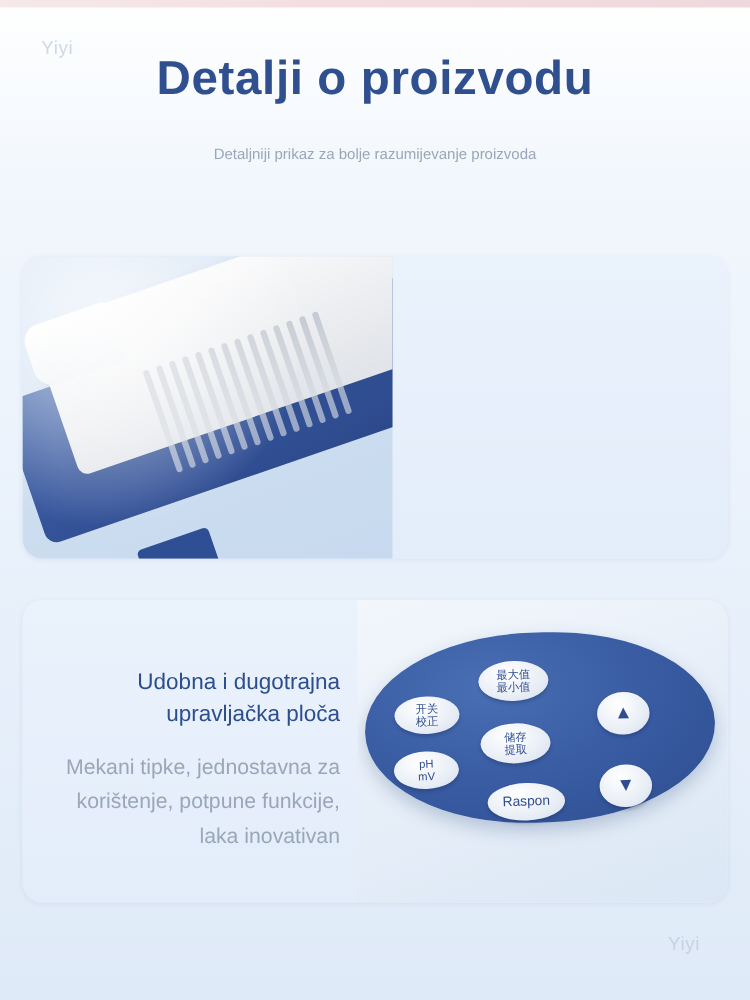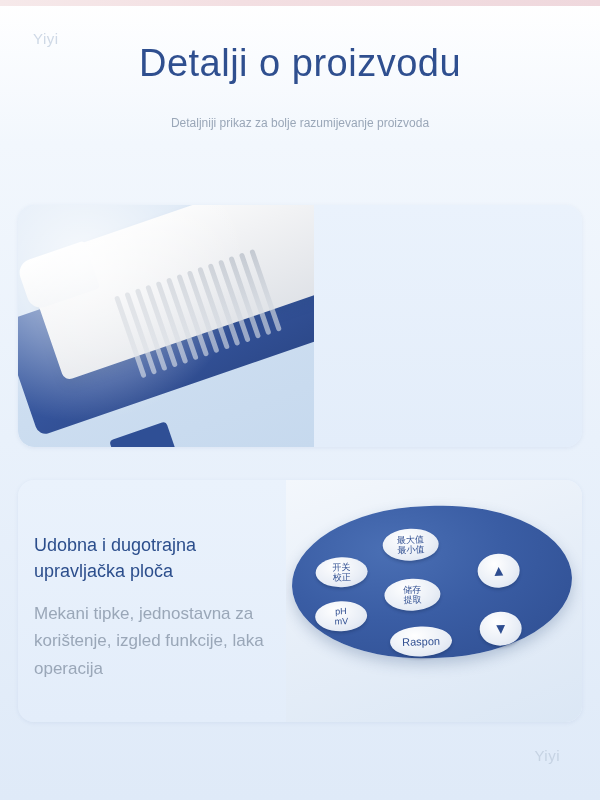--- a/index.html
+++ b/index.html
@@ -29,21 +29,21 @@
   }
   .wm-top { top: 30px; left: 33px; }
   .wm-bottom { bottom: 36px; right: 40px; color: #c6d3e3; }
 
   .page-title {
     position: absolute;
     top: 42px;
     left: 0; right: 0;
     text-align: center;
     font-size: 38px;
-    font-weight: normal;
+    font-weight: bold;
     color: #2f4f8f;
     letter-spacing: 0.5px;
   }
   .page-subtitle {
     position: absolute;
     top: 116px;
     left: 0; right: 0;
     text-align: center;
     font-size: 12px;
     color: #9aa7b8;
@@ -161,21 +161,21 @@
     font-size: 16px;
     line-height: 1.62;
     color: #9aa7b8;
   }
 
   
   .card-text-2 {
     width: 268px;
     padding: 52px 14px 0 16px;
     box-sizing: border-box;
-    text-align: left;
+    text-align: right;
   }
   .card-head-2 {
     font-size: 18px;
     color: #2c4e8c;
     line-height: 1.45;
     margin-bottom: 16px;
   }
   .card-body-2 {
     font-size: 17px;
     line-height: 1.6;
@@ -256,21 +256,21 @@
     </div>
     <div class="glow"></div>
   </div>
   <div class="card-text">
   </div>
 </div>
 
 <div class="card card-2">
   <div class="card-text-2">
     <div class="card-head-2">Udobna i dugotrajna upravljačka ploča</div>
-    <div class="card-body-2">Mekani tipke, jednostavna za korištenje, izgled funkcije, laka operacija</div>
+    <div class="card-body-2">Mekani tipke, jednostavna za korištenje, potpune funkcije, laka inovativan</div>
   </div>
   <div class="photo photo-2">
     <div class="panel">
       <div class="key k-onoff">
         <span>开关</span>
         <span>校正</span>
       </div>
       <div class="key k-ph">
         <span>pH</span>
         <span>mV</span>

